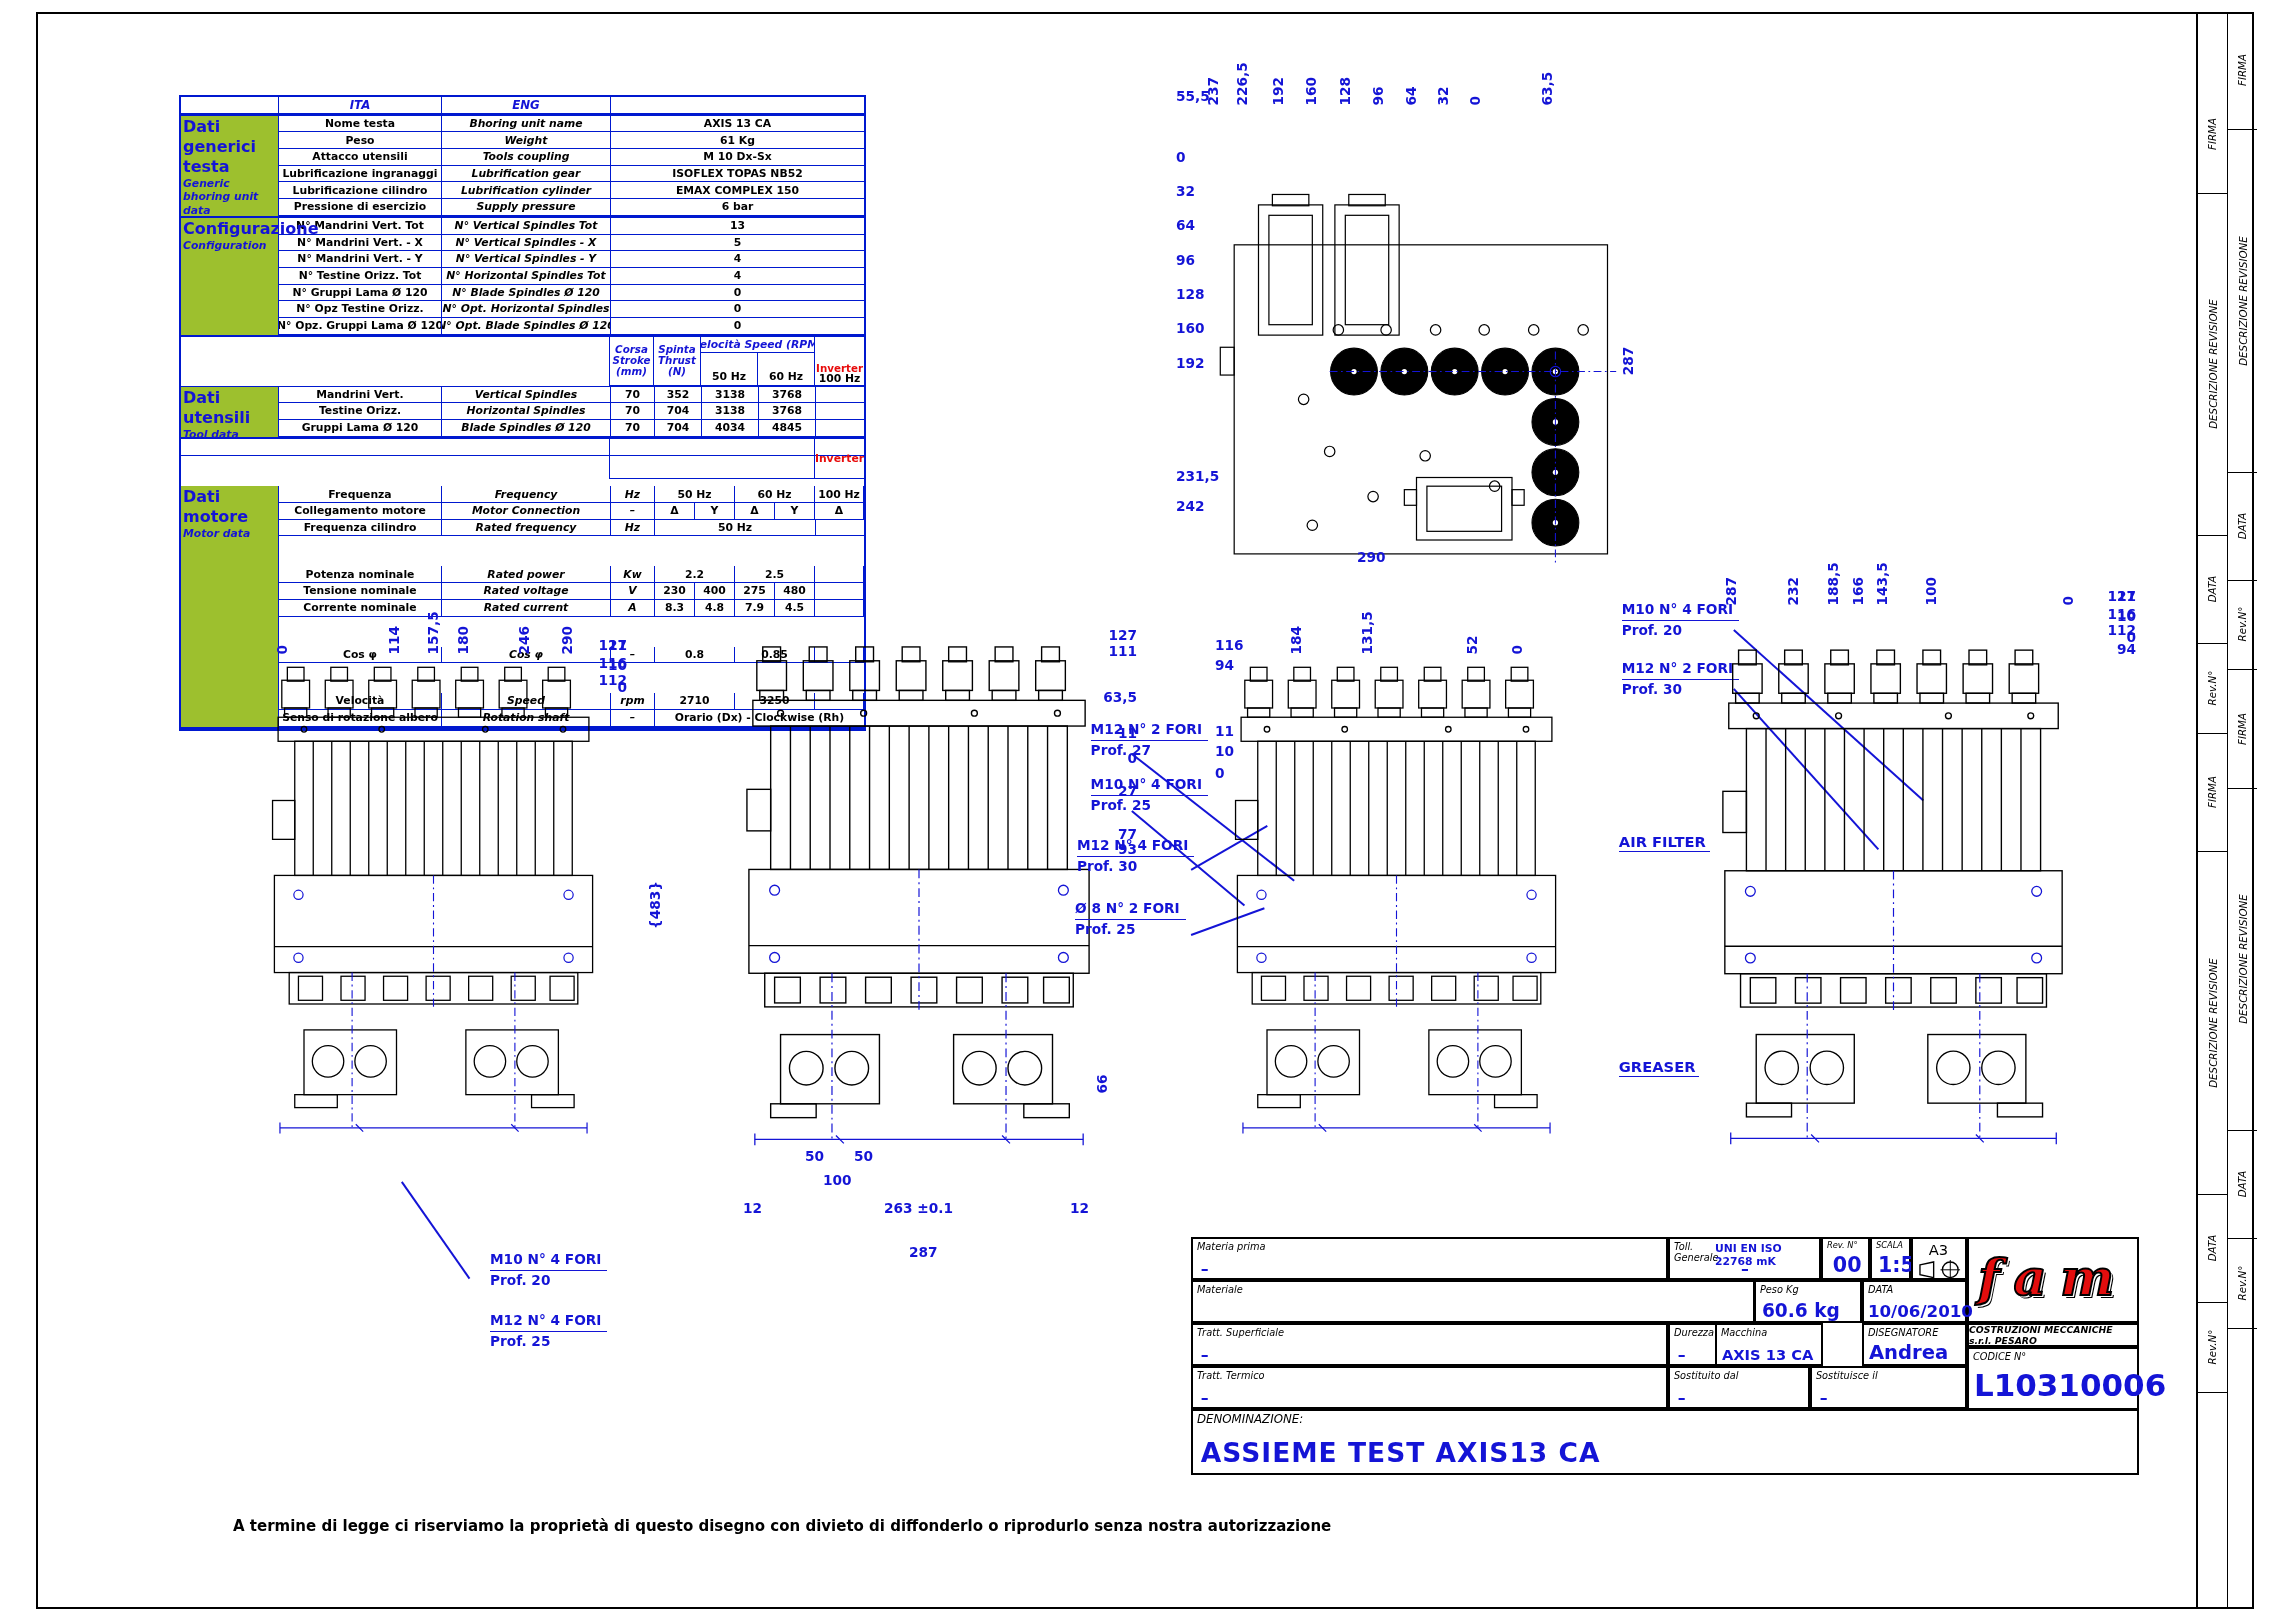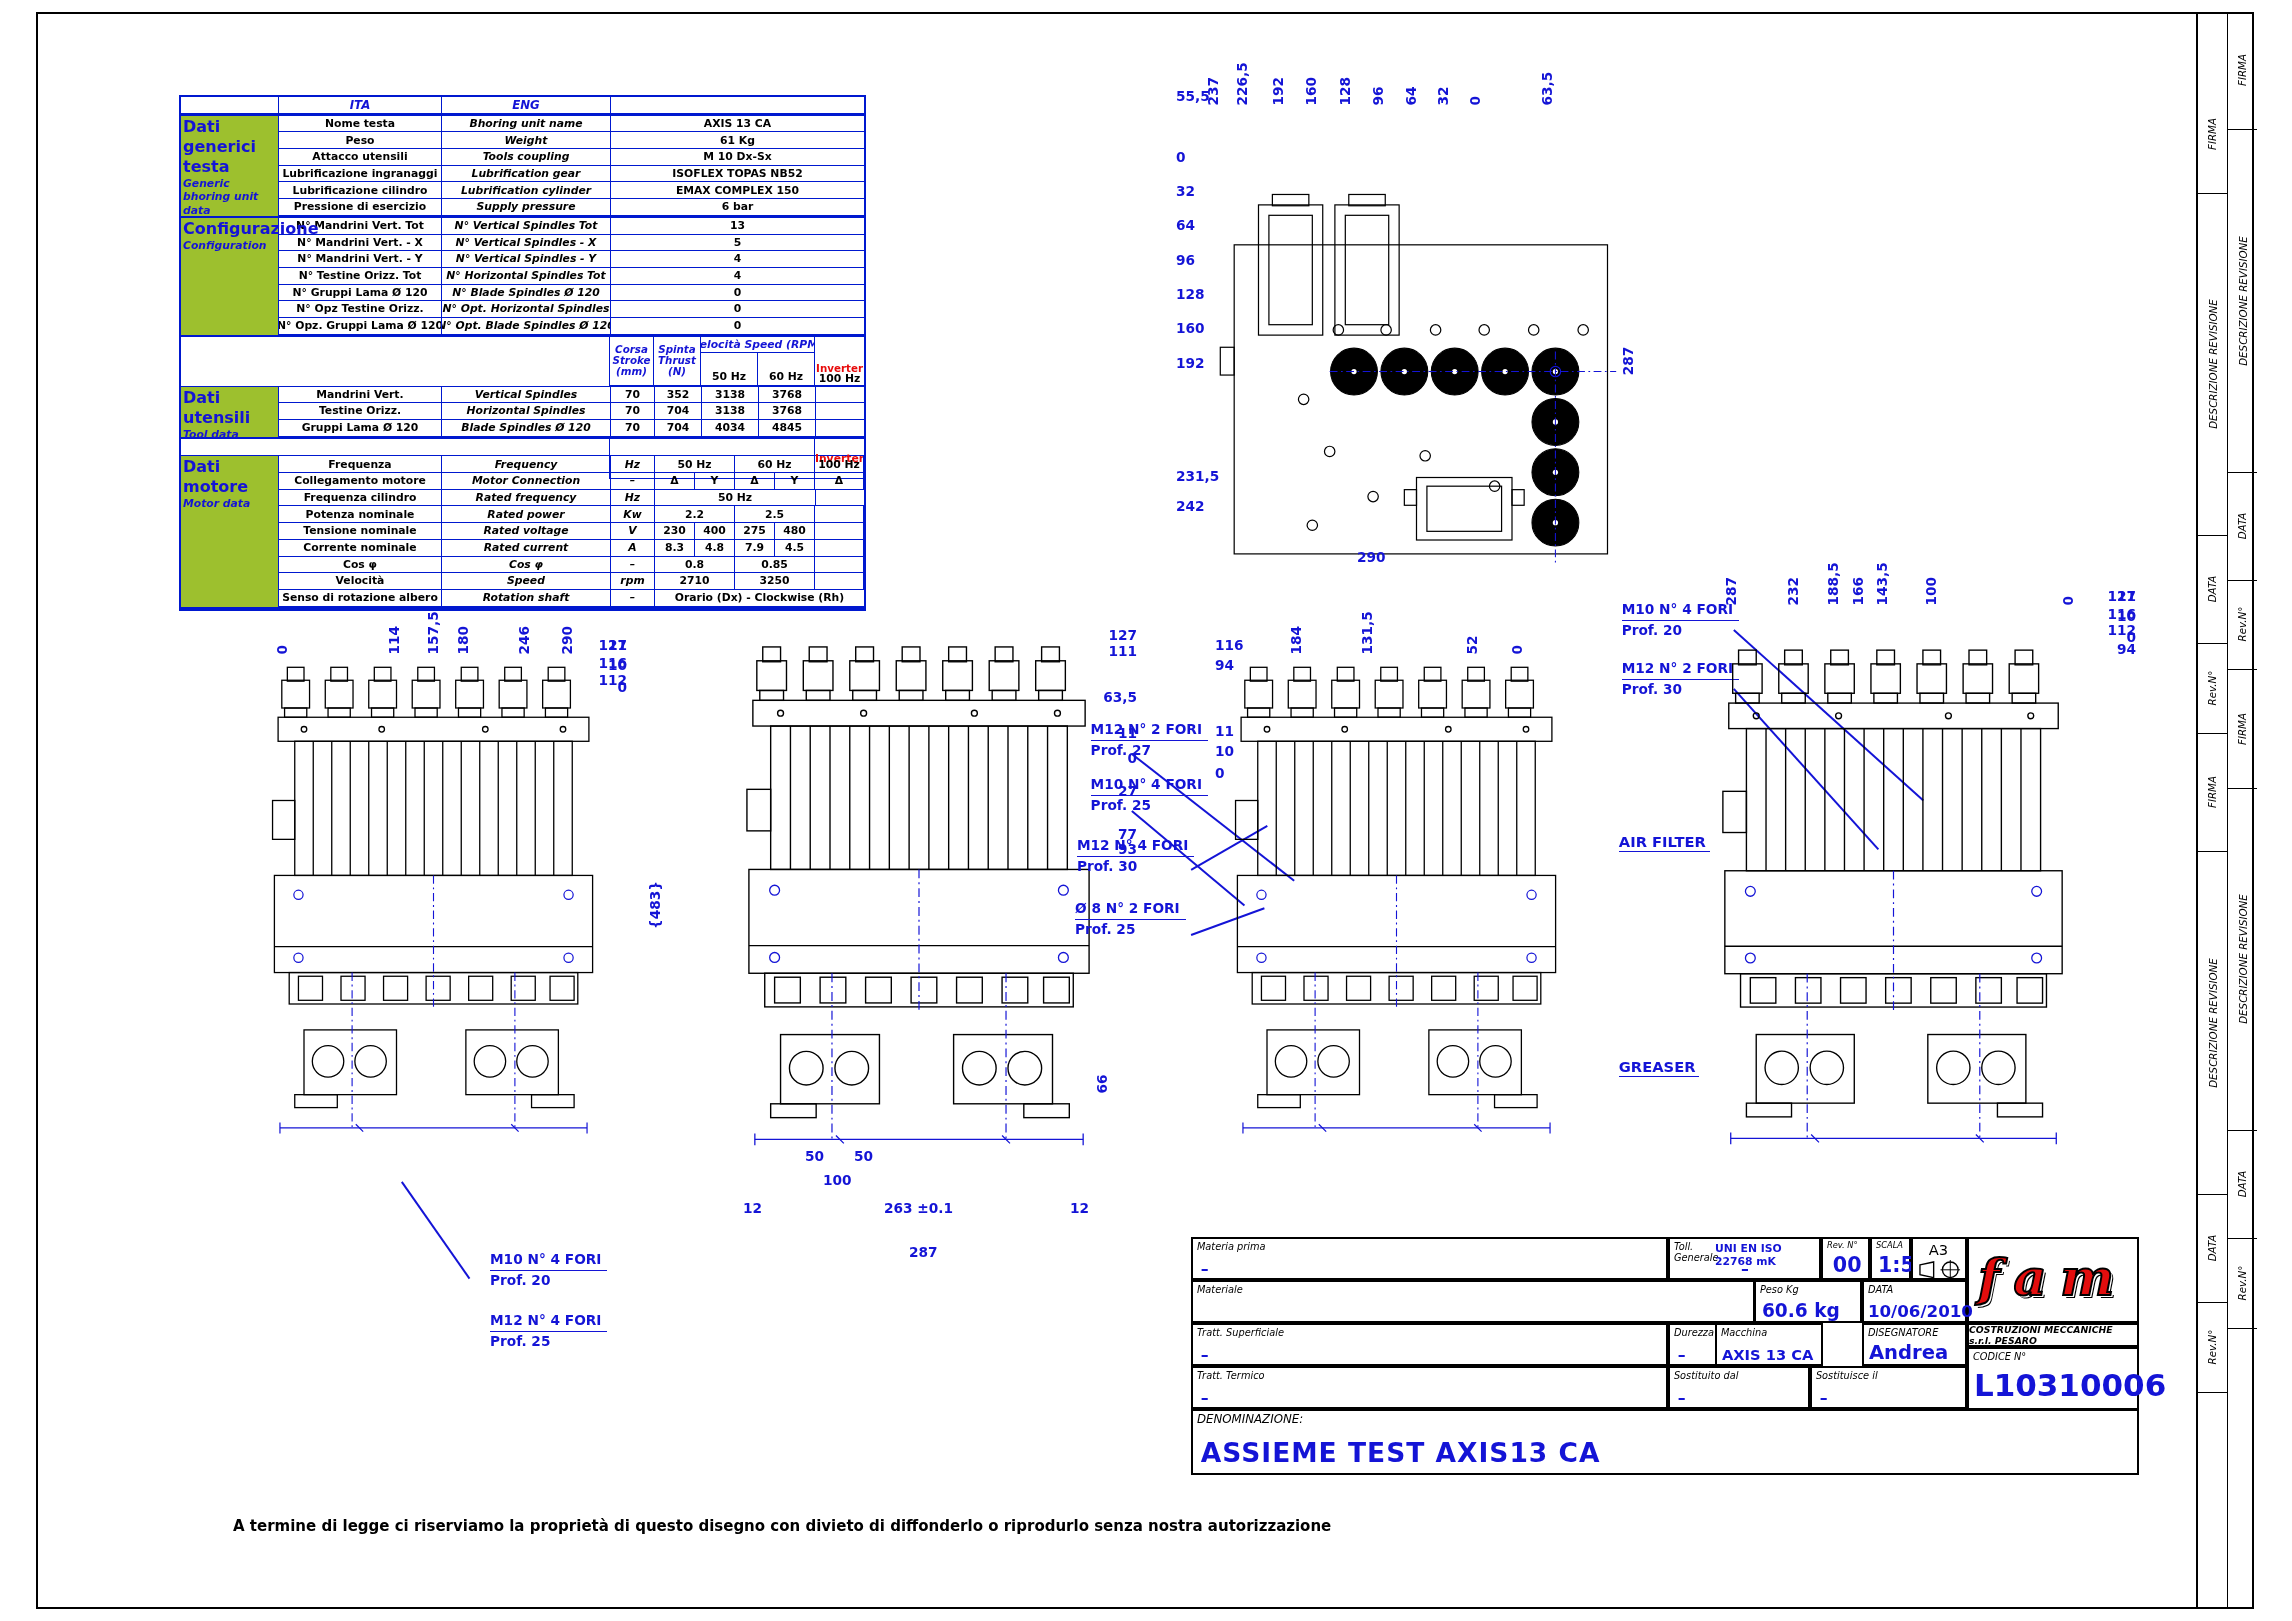--- a/index.html
+++ b/index.html
@@ -40,21 +40,21 @@
   #tt-toolhdr .thinv{border-right:none;display:flex;flex-direction:column;justify-content:flex-end;border-bottom:1.5px solid var(--bord);text-align:center;}
   .inv-red{color:var(--red);font-size:10.3px;}
   
   #tt-unitrow{display:grid;grid-template-columns:429px 44px 161px 49px;height:16.7px;border-bottom:1.5px solid var(--bord);}
   #tt-unitrow .u-blank{border-right:1.5px solid var(--bord);}
   #tt-unitrow .u-unit{color:var(--blu);margin-top:39px;}
   #tt-unitrow .u-inv{border-right:none;color:var(--red);}
   
   #sec-motor .m-rows{margin-left:98px;}
   .m-row{display:grid;height:16.7px;}
-  .mr-2{grid-template-columns:163px 169px 44px 80px 80px 49px;}
+  .mr-2{grid-template-columns:163px 169px 44px 80px 80px 49px;margin-top:30px;}
   .mr-4{grid-template-columns:163px 169px 44px 40px 40px 40px 40px 49px;}
   .mr-1{grid-template-columns:163px 169px 44px 161px 49px;}
   .mr-f{grid-template-columns:163px 169px 44px 210px;}
   .m-row .c-ita{justify-content:flex-start;text-align:left;}
   .m-row .c-eng{justify-content:flex-start;text-align:left;font-style:italic;}
   .m-row .c-unit{font-style:italic;}
   .m-row .last{border-right:none;}
 
   
   .dim{position:absolute;color:var(--blu);font-weight:600;font-size:13.7px;white-space:nowrap;}

